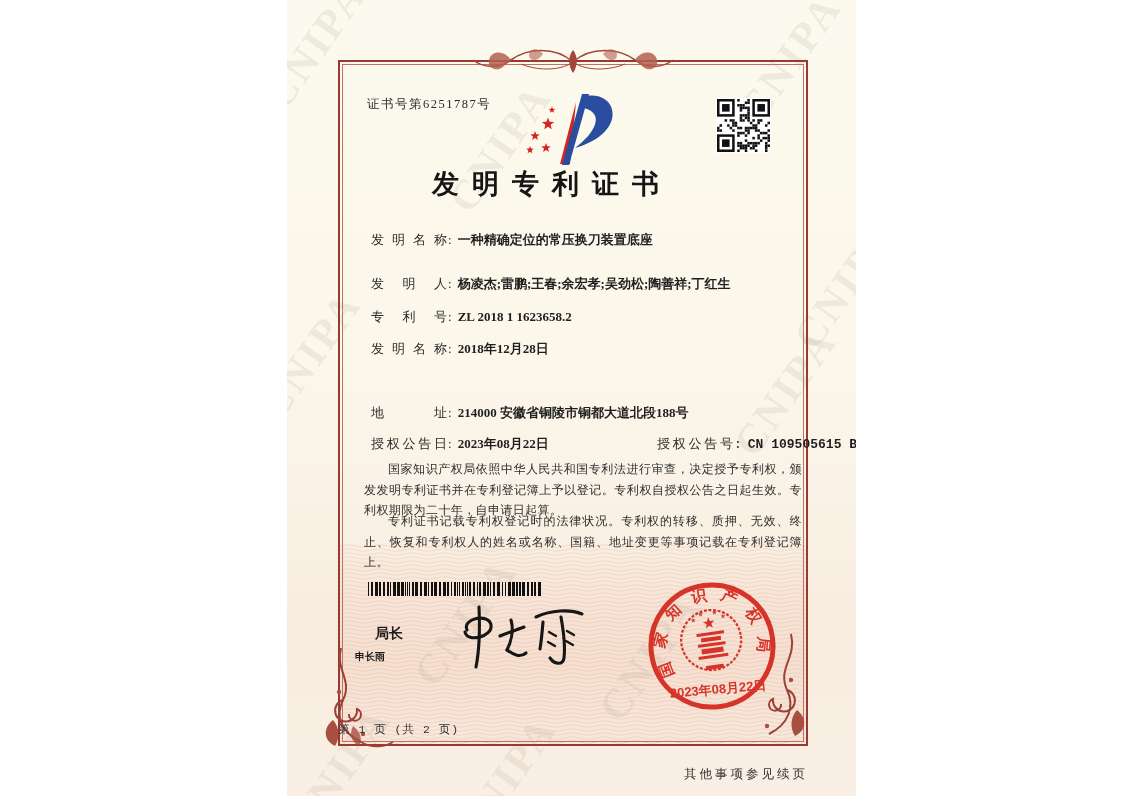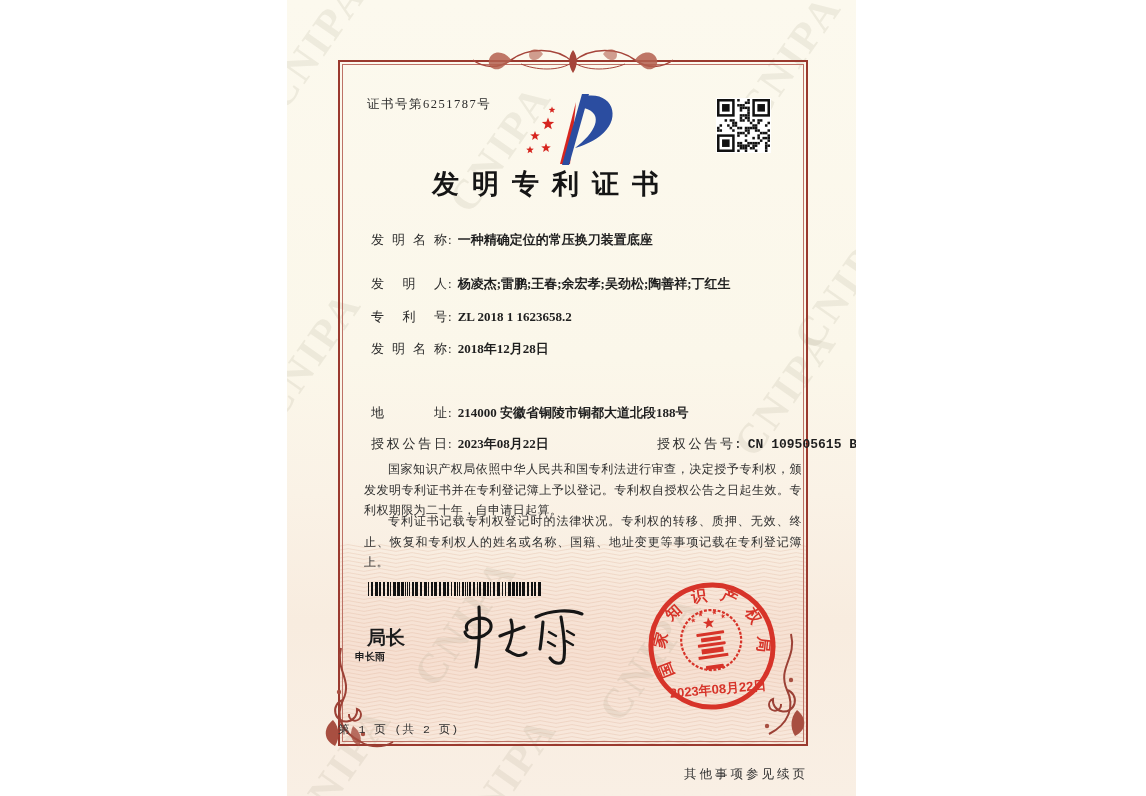--- a/index.html
+++ b/index.html
@@ -24,21 +24,21 @@
   #title{position:absolute;left:51px;top:166px;width:415px;text-align:center;
          font-size:27px;font-weight:700;color:#151515;letter-spacing:13px;text-indent:13px;}
   .row{position:absolute;left:84px;width:440px;font-size:13px;color:#262626;white-space:nowrap;}
   .lbl{display:inline-block;width:76px;text-align:justify;text-align-last:justify;color:#2b2b2b;}
   .colon{margin:0 6px 0 1px;}
   .val{font-weight:600;color:#1f1f1f;}
   .pair2{position:absolute;left:286px;top:0;font-family:Liberation Mono, monospace;}
   .para{position:absolute;left:77px;width:438px;font-size:12px;line-height:1.72;color:#2e2e2e;
         text-indent:2em;text-align:justify;letter-spacing:0.4px;}
   #barcode{position:absolute;left:81px;top:582px;width:178px;height:14px;}
-  #role{position:absolute;left:80px;top:625px;font-size:19px;font-weight:600;color:#1c1c1c;
+  #role{position:absolute;left:88px;top:625px;font-size:14px;font-weight:600;color:#1c1c1c;
         font-family:"Liberation Sans","DejaVu Sans",sans-serif;}
   #dname{position:absolute;left:68px;top:650px;font-size:10px;font-weight:600;color:#1c1c1c;
         font-family:"Liberation Sans","DejaVu Sans",sans-serif;}
   #sig{position:absolute;left:150px;top:592px;width:160px;height:88px;}
   #seal{position:absolute;left:350px;top:570px;width:150px;height:152px;z-index:6;opacity:0.93;}
   #page-num{position:absolute;left:51px;top:722px;width:470px;
             font-size:11.5px;color:#333;letter-spacing:1px;font-family:Liberation Mono, monospace;}
   #cont{position:absolute;left:51px;top:756px;width:470px;text-align:right;
         font-size:12.5px;color:#303030;letter-spacing:3px;margin-top:10px;}
 </style>

